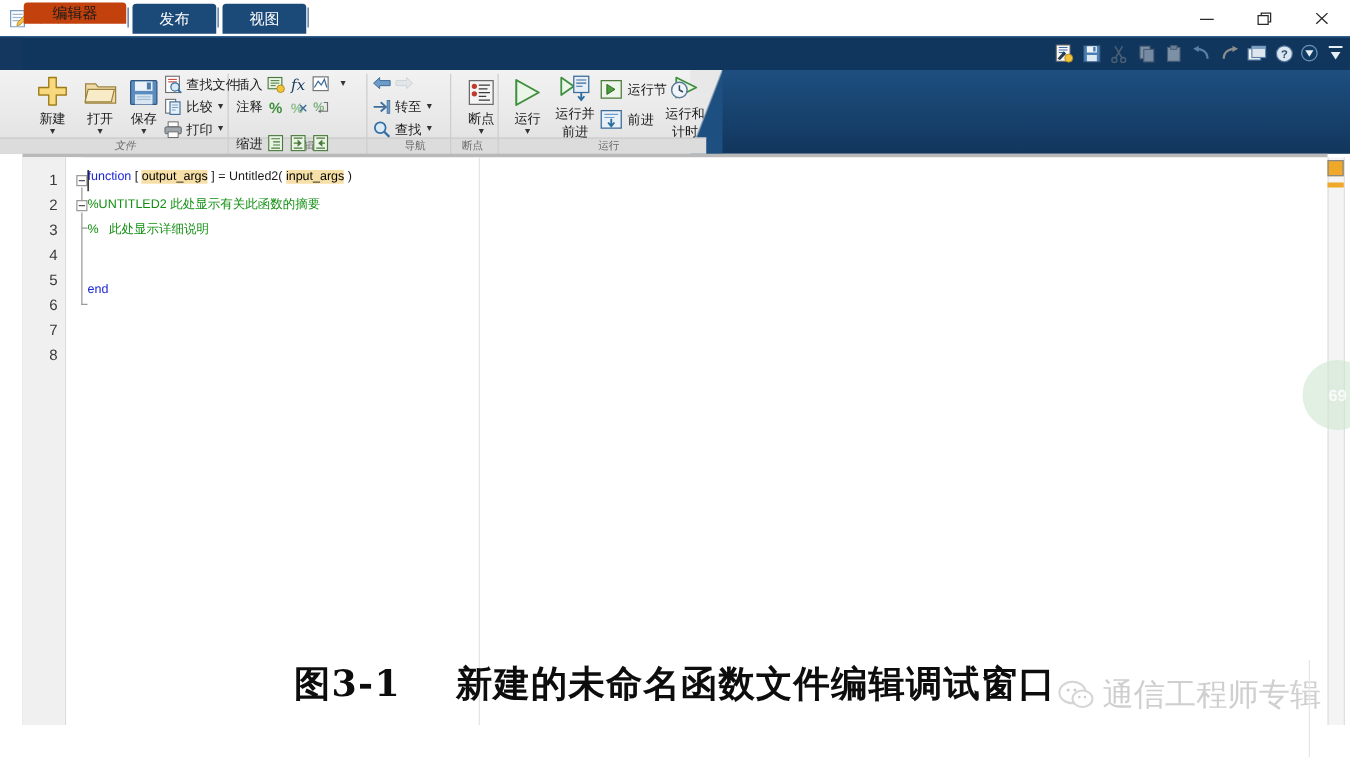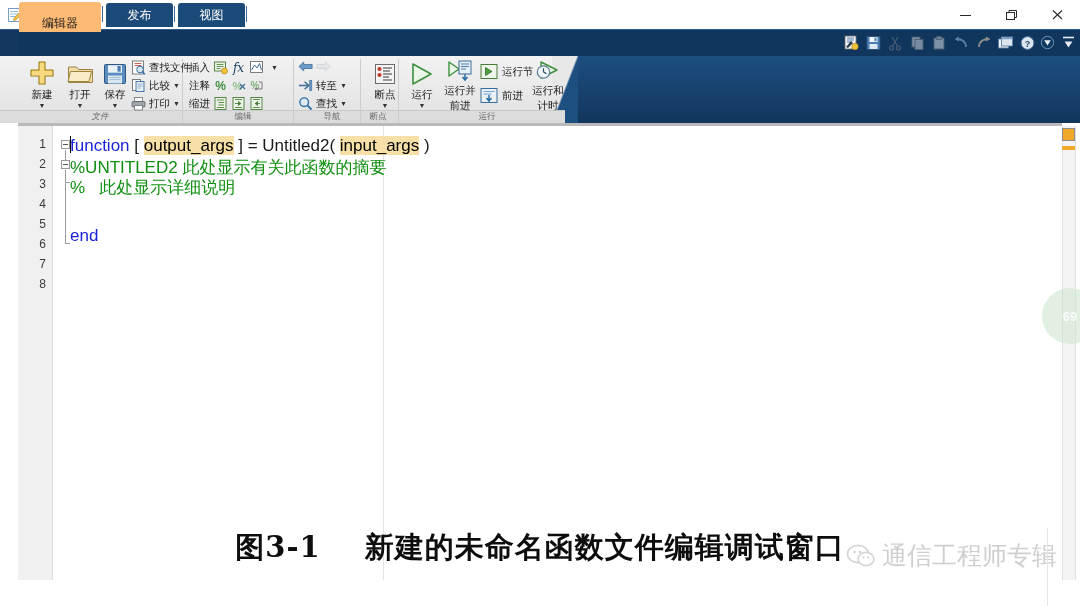--- a/index.html
+++ b/index.html
@@ -50,22 +50,22 @@
   .tabstrip .edge-left {
     position:absolute; left:0; top:0; width:18px; height:27px; background:#14375f;
   }
   .tab {
     position:absolute; top:3px; height:24px;
     display:flex; align-items:center; justify-content:center;
     font-size:12px; color:#ffffff;
     border-radius:3px 3px 0 0;
   }
   .tab.active {
-    background:#fdba74; color:#1a1a1a;
-    top:2px; height:30px;align-items:flex-end;
+    background:#c2410c; color:#1a1a1a;
+    top:2px; height:17px;
   }
   .tab.inactive { background:#1c4a78; }
   .tab-sep {
     position:absolute; top:6px; width:1px; height:16px; background:#3d6c98;
   }
 
   
   .qat { position:absolute; top:31px; right:42px; height:23px; display:flex; align-items:center; gap:1px; }
   .qat-btn {
     width:21px; height:21px; display:flex; align-items:center; justify-content:center;
@@ -128,21 +128,21 @@
   }
   .gutter2 {
     position:absolute; left:53px; top:126px; width:13px; height:454px;
     background:#ffffff;
   }
   .lnum {
     position:absolute; right:6px; font-size:12px; color:#3a3a3a;
     font-family:"Liberation Sans", sans-serif; text-align:right;
   }
   .codeline {
-    position:absolute; left:70px; font-size:17px; white-space:pre;
+    position:absolute; left:70px; font-size:10px; white-space:pre;
     font-family:"Liberation Sans", sans-serif;
   }
   .kw { color:#1b25d8; }
   .cm { color:#108f10; }
   .pl { color:#1a1a1a; }
   .hl { background:#f7e0a8; }
   .hl2 { background:#f7e0a8; }
   .cursor { position:absolute; width:1px; background:#000; }
 
   
@@ -460,21 +460,21 @@
     </span>
     <span class="mini">
       <svg width="15" height="15" viewBox="0 0 15 15">
         <text x="6" y="11" font-size="10" font-family="Liberation Sans, sans-serif" font-weight="bold" fill="#7fb07f" text-anchor="middle">%</text>
         <path d="M10 4 h3 v7 h-7" stroke="#6f6f6f" stroke-width="0.9" fill="none"></path>
         <path d="M7.5 9.5 L5.5 11 L7.5 12.5 Z" fill="#6f6f6f"></path>
       </svg>
     </span>
   </div>
 
-  <div class="smallrow" style="left:189px; top:95px;">
+  <div class="smallrow" style="left:189px; top:106px;">
     <span class="lb">缩进</span>
     <span class="mini">
       <svg width="15" height="15" viewBox="0 0 15 15">
         <rect x="2" y="1.5" width="11" height="12" fill="#eaf4e6" stroke="#4a7a3a" stroke-width="0.9"></rect>
         <path d="M4 4 h7 M5.5 6.5 h5.5 M5.5 9 h5.5 M4 11.5 h7" stroke="#4a7a3a" stroke-width="0.85"></path>
       </svg>
     </span>
     <span class="mini">
       <svg width="15" height="15" viewBox="0 0 15 15">
         <rect x="2" y="1.5" width="11" height="12" fill="#eaf4e6" stroke="#4a7a3a" stroke-width="0.9"></rect>

